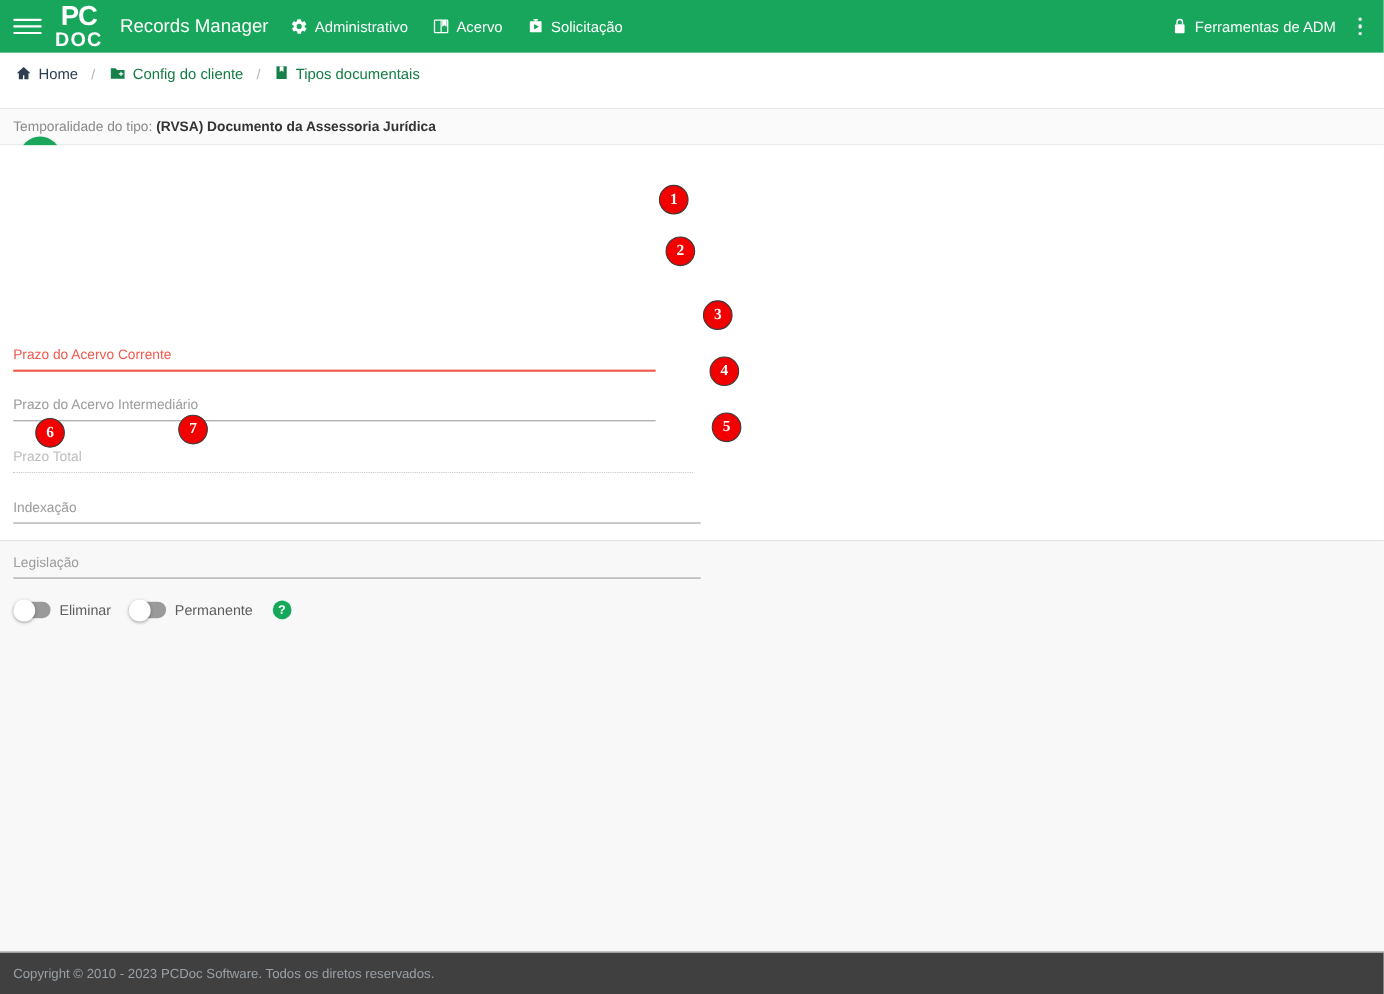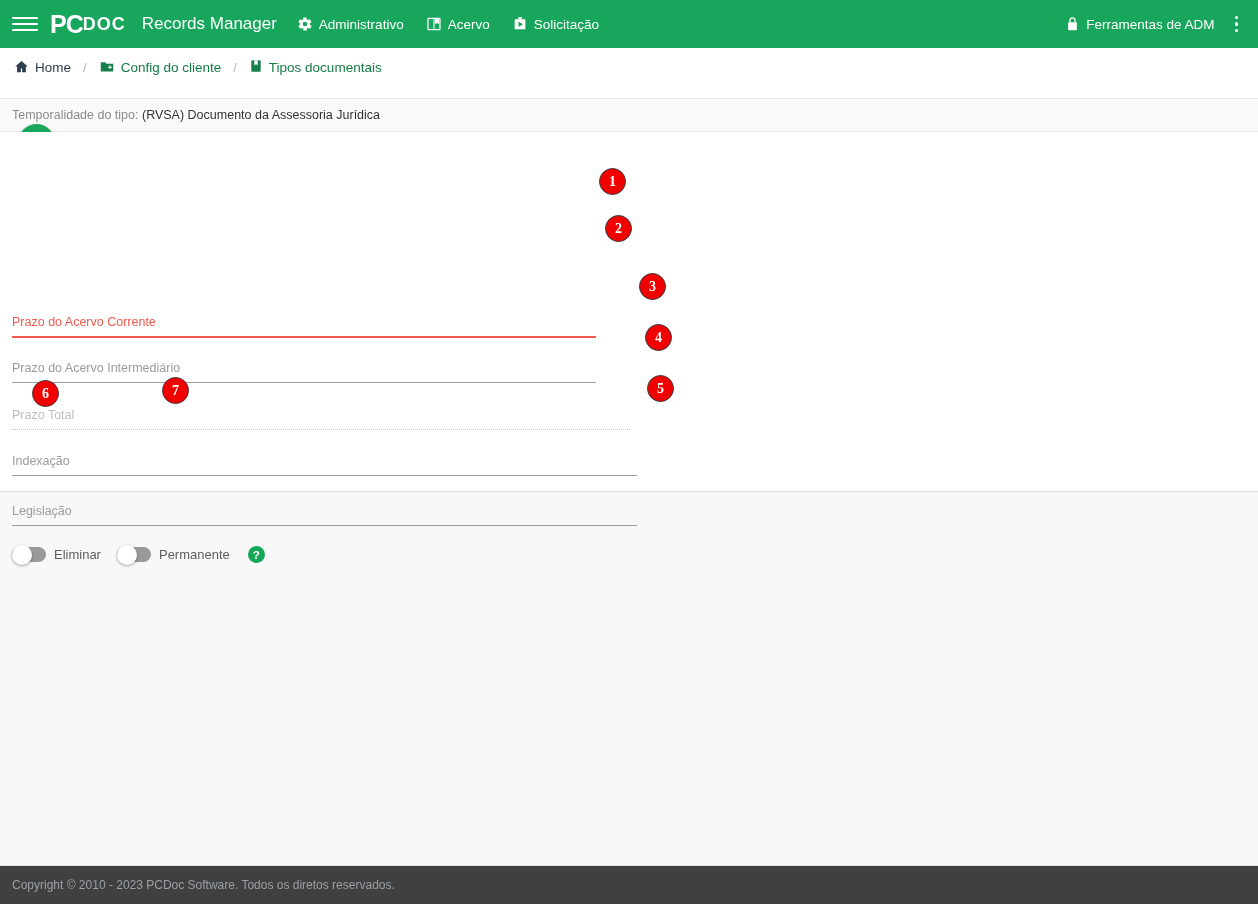--- a/index.html
+++ b/index.html
@@ -14,21 +14,21 @@
   .topbar {
     height: 48px; background: #17a65b;
     display: flex; align-items: center;
     padding: 0 14px 0 12px;
     position: relative;
   }
   .hamburger { width: 26px; height: 20px; display: flex; flex-direction: column;
     justify-content: center; gap: 4px; cursor: pointer; margin-right: 12px; }
   .hamburger span { display: block; height: 2px; background: #fff; border-radius: 1px; }
 
-  .logo { display: flex; flex-direction: row; align-items: center;
+  .logo { display: flex; flex-direction: column; align-items: center;
     line-height: 1; margin-right: 16px; color: #fff; user-select: none; }
   .logo .pc { font-size: 25px; font-weight: bold; letter-spacing: -1px; }
   .logo .doc { font-size: 18px; font-weight: bold; letter-spacing: 1px; margin-top: -1px; }
 
   .brand { color: #fff; font-size: 17px; font-weight: 500; margin-right: 20px; white-space: nowrap; }
 
   .navitem { display: flex; align-items: center; gap: 6px; color: #fff;
     font-size: 13.5px; margin-right: 22px; cursor: pointer; white-space: nowrap; }
   .navitem svg { display: block; }
 
@@ -49,21 +49,21 @@
 
   .fab { position: absolute; left: 18px; top: 76px; width: 37px; height: 37px;
     border-radius: 50%; background: #1aa75c; color: #fff;
     display: flex; align-items: center; justify-content: center;
     font-size: 22px; font-weight: 300; cursor: pointer;
     box-shadow: 0 2px 4px rgba(0,0,0,.28); line-height: 1; }
 
   
   .subbar { background: #fafafa; border-bottom: 1px solid #e9e9e9;
     padding: 9px 0 9px 12px; font-size: 12.5px; color: #8a8a8a; }
-  .subbar b { color: #333; font-weight: normal; }
+  .subbar b { color: #333; font-weight: bold; }
 
   
   .card { background: #fff; border-bottom: 1px solid #e2e2e2;
     padding: 26px 0 30px 0; position: relative; height: 360px; }
 
   .field { position: relative; margin: 0 0 0 12px; padding-top: 18px; }
   .field .lbl { font-size: 12.5px; color: #9b9b9b; padding-bottom: 7px; display: block; }
   .field .line { height: 1px; background: #9e9e9e; }
   .field.err .lbl { color: #f05a4f; }
   .field.err .line { height: 1.5px; background: #f05a4f; }

